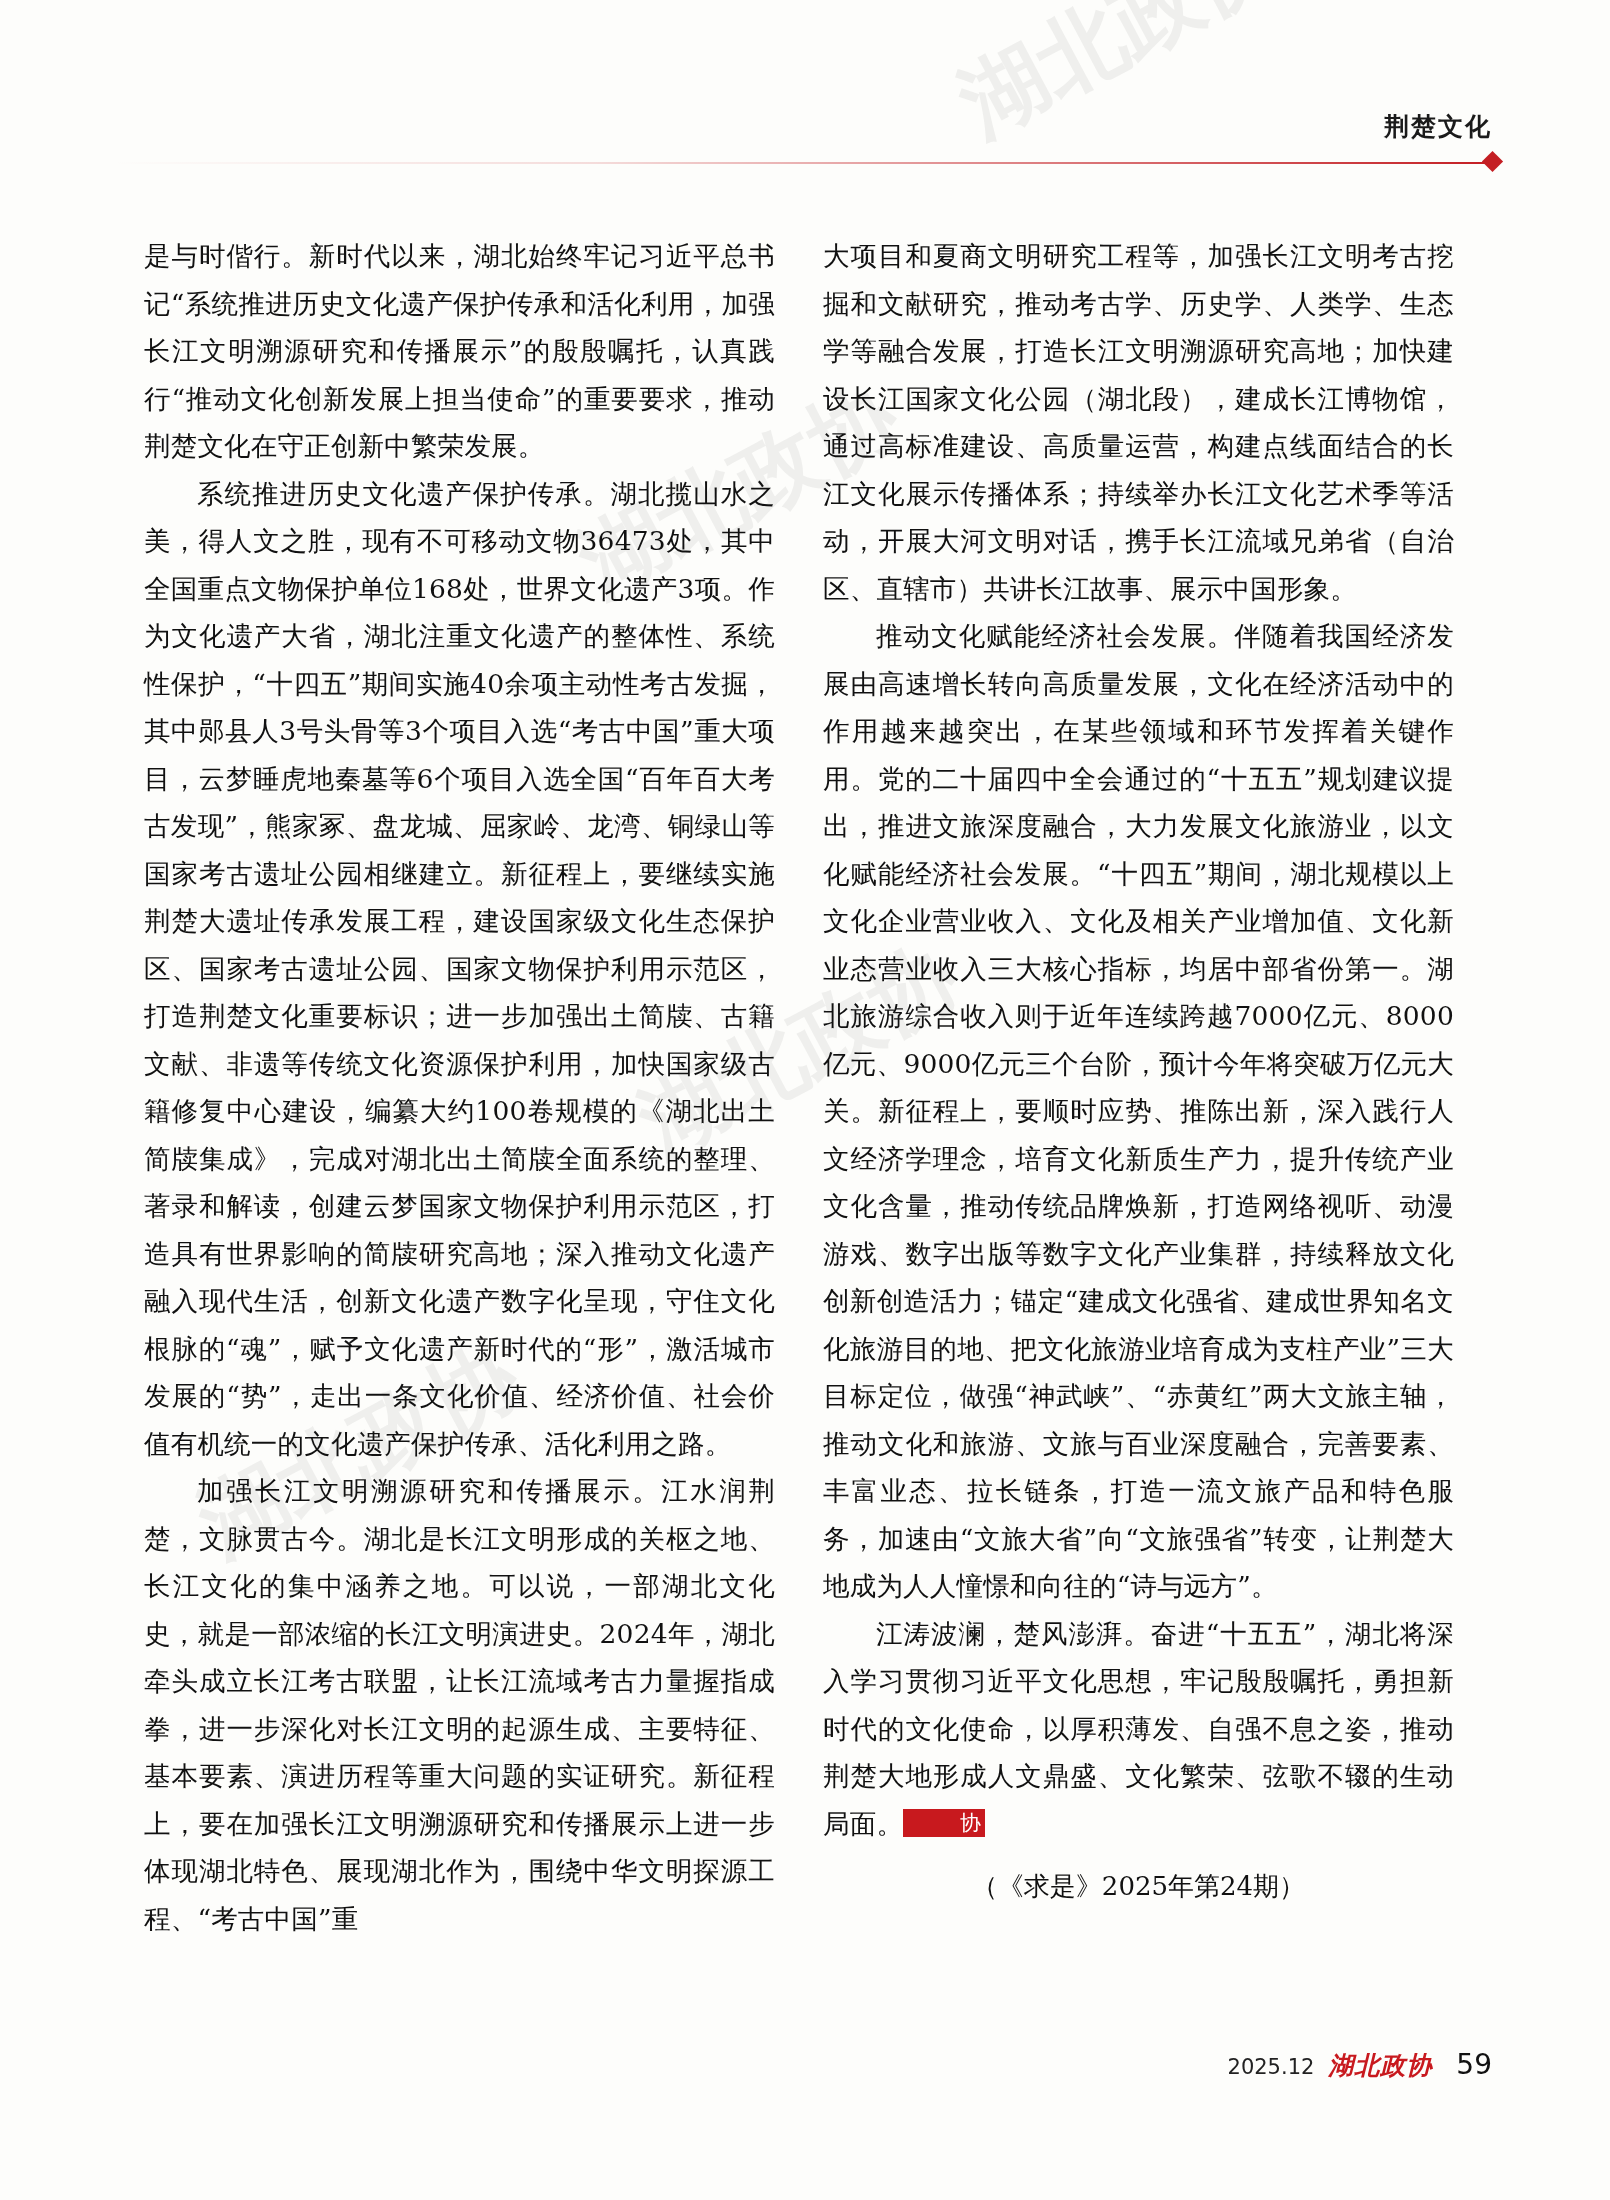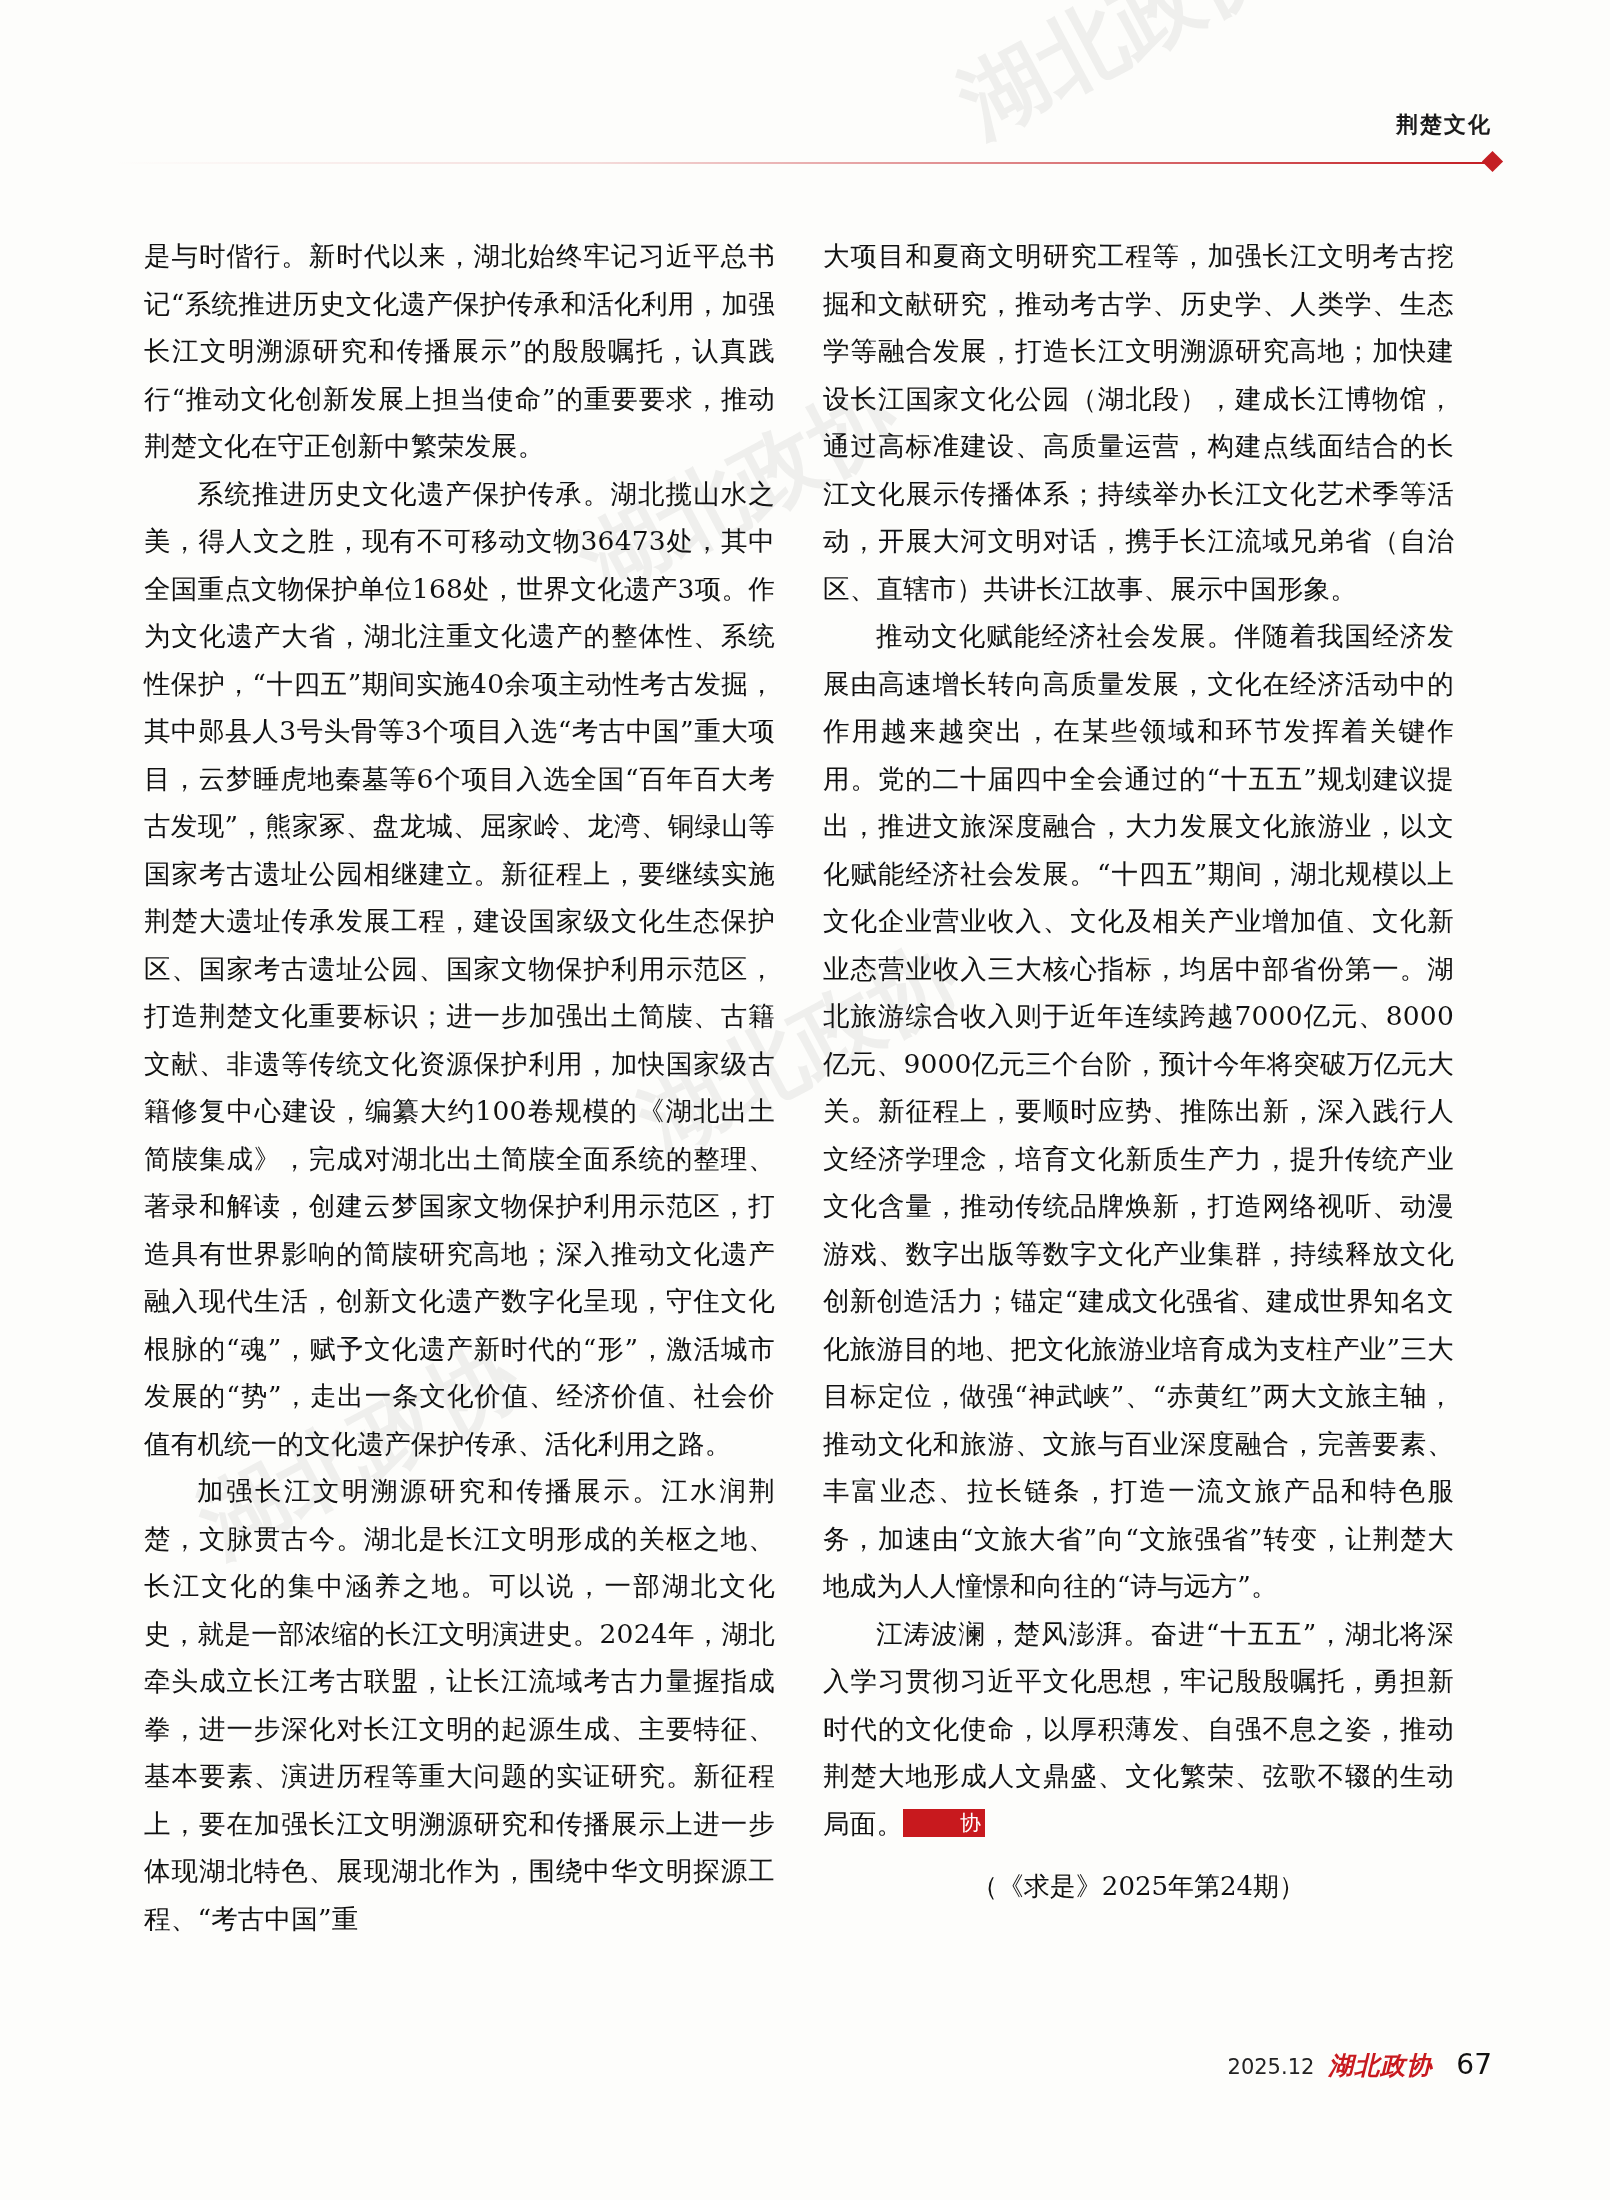--- a/index.html
+++ b/index.html
@@ -42,21 +42,21 @@
     position: absolute;
     right: 118px;
     top: 110px;
     display: flex;
     align-items: center;
     z-index: 3;
   }
   .header-title {
     font-family: "DejaVu Sans", sans-serif;
     font-weight: bold;
-    font-size: 22px;
+    font-size: 25px;
     letter-spacing: 2px;
     color: #1a1a1a;
     text-align: right;
   }
   .header-rule {
     position: absolute;
     right: 118px;
     top: 162px;
     width: 1380px;
     height: 2px;
@@ -181,16 +181,16 @@
       <p class="para indent">推动文化赋能经济社会发展。伴随着我国经济发展由高速增长转向高质量发展，文化在经济活动中的作用越来越突出，在某些领域和环节发挥着关键作用。党的二十届四中全会通过的“十五五”规划建议提出，推进文旅深度融合，大力发展文化旅游业，以文化赋能经济社会发展。“十四五”期间，湖北规模以上文化企业营业收入、文化及相关产业增加值、文化新业态营业收入三大核心指标，均居中部省份第一。湖北旅游综合收入则于近年连续跨越7000亿元、8000亿元、9000亿元三个台阶，预计今年将突破万亿元大关。新征程上，要顺时应势、推陈出新，深入践行人文经济学理念，培育文化新质生产力，提升传统产业文化含量，推动传统品牌焕新，打造网络视听、动漫游戏、数字出版等数字文化产业集群，持续释放文化创新创造活力；锚定“建成文化强省、建成世界知名文化旅游目的地、把文化旅游业培育成为支柱产业”三大目标定位，做强“神武峡”、“赤黄红”两大文旅主轴，推动文化和旅游、文旅与百业深度融合，完善要素、丰富业态、拉长链条，打造一流文旅产品和特色服务，加速由“文旅大省”向“文旅强省”转变，让荆楚大地成为人人憧憬和向往的“诗与远方”。</p>
       <p class="para indent"><span>江涛波澜，楚风澎湃。奋进“十五五”，湖北将深入学习贯彻习近平文化思想，牢记殷殷嘱托，勇担新时代的文化使命，以厚积薄发、自强不息之姿，推动荆楚大地形成人文鼎盛、文化繁荣、弦歌不辍的生动局面。</span><span class="redmark">协</span></p>
       <p class="source">（《求是》2025年第24期）</p>
     </div>
 
   </div>
 
   <div class="footer">
     <span class="footer-date">2025.12</span>
     <span class="footer-brand">湖北政协</span>
-    <span class="footer-page">67</span>
+    <span class="footer-page">59</span>
   </div>
 
 </div>
 
 </body></html>

